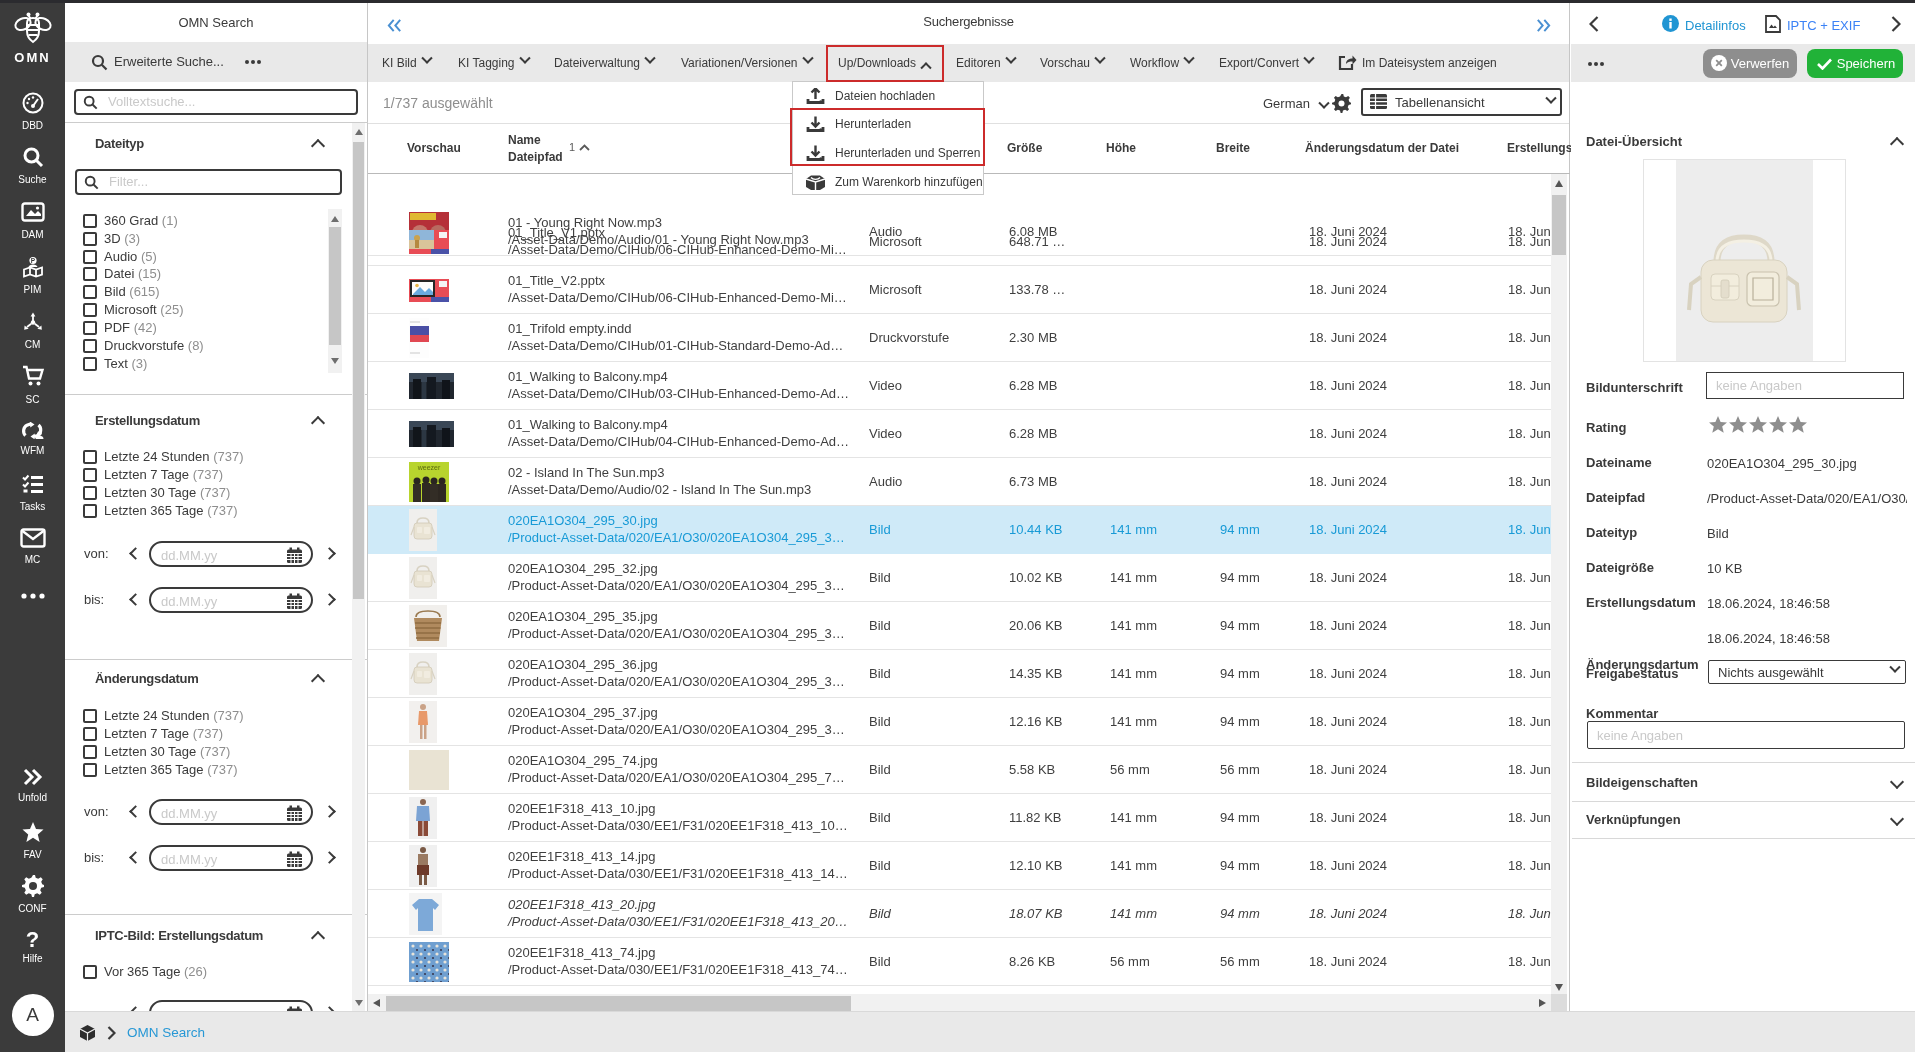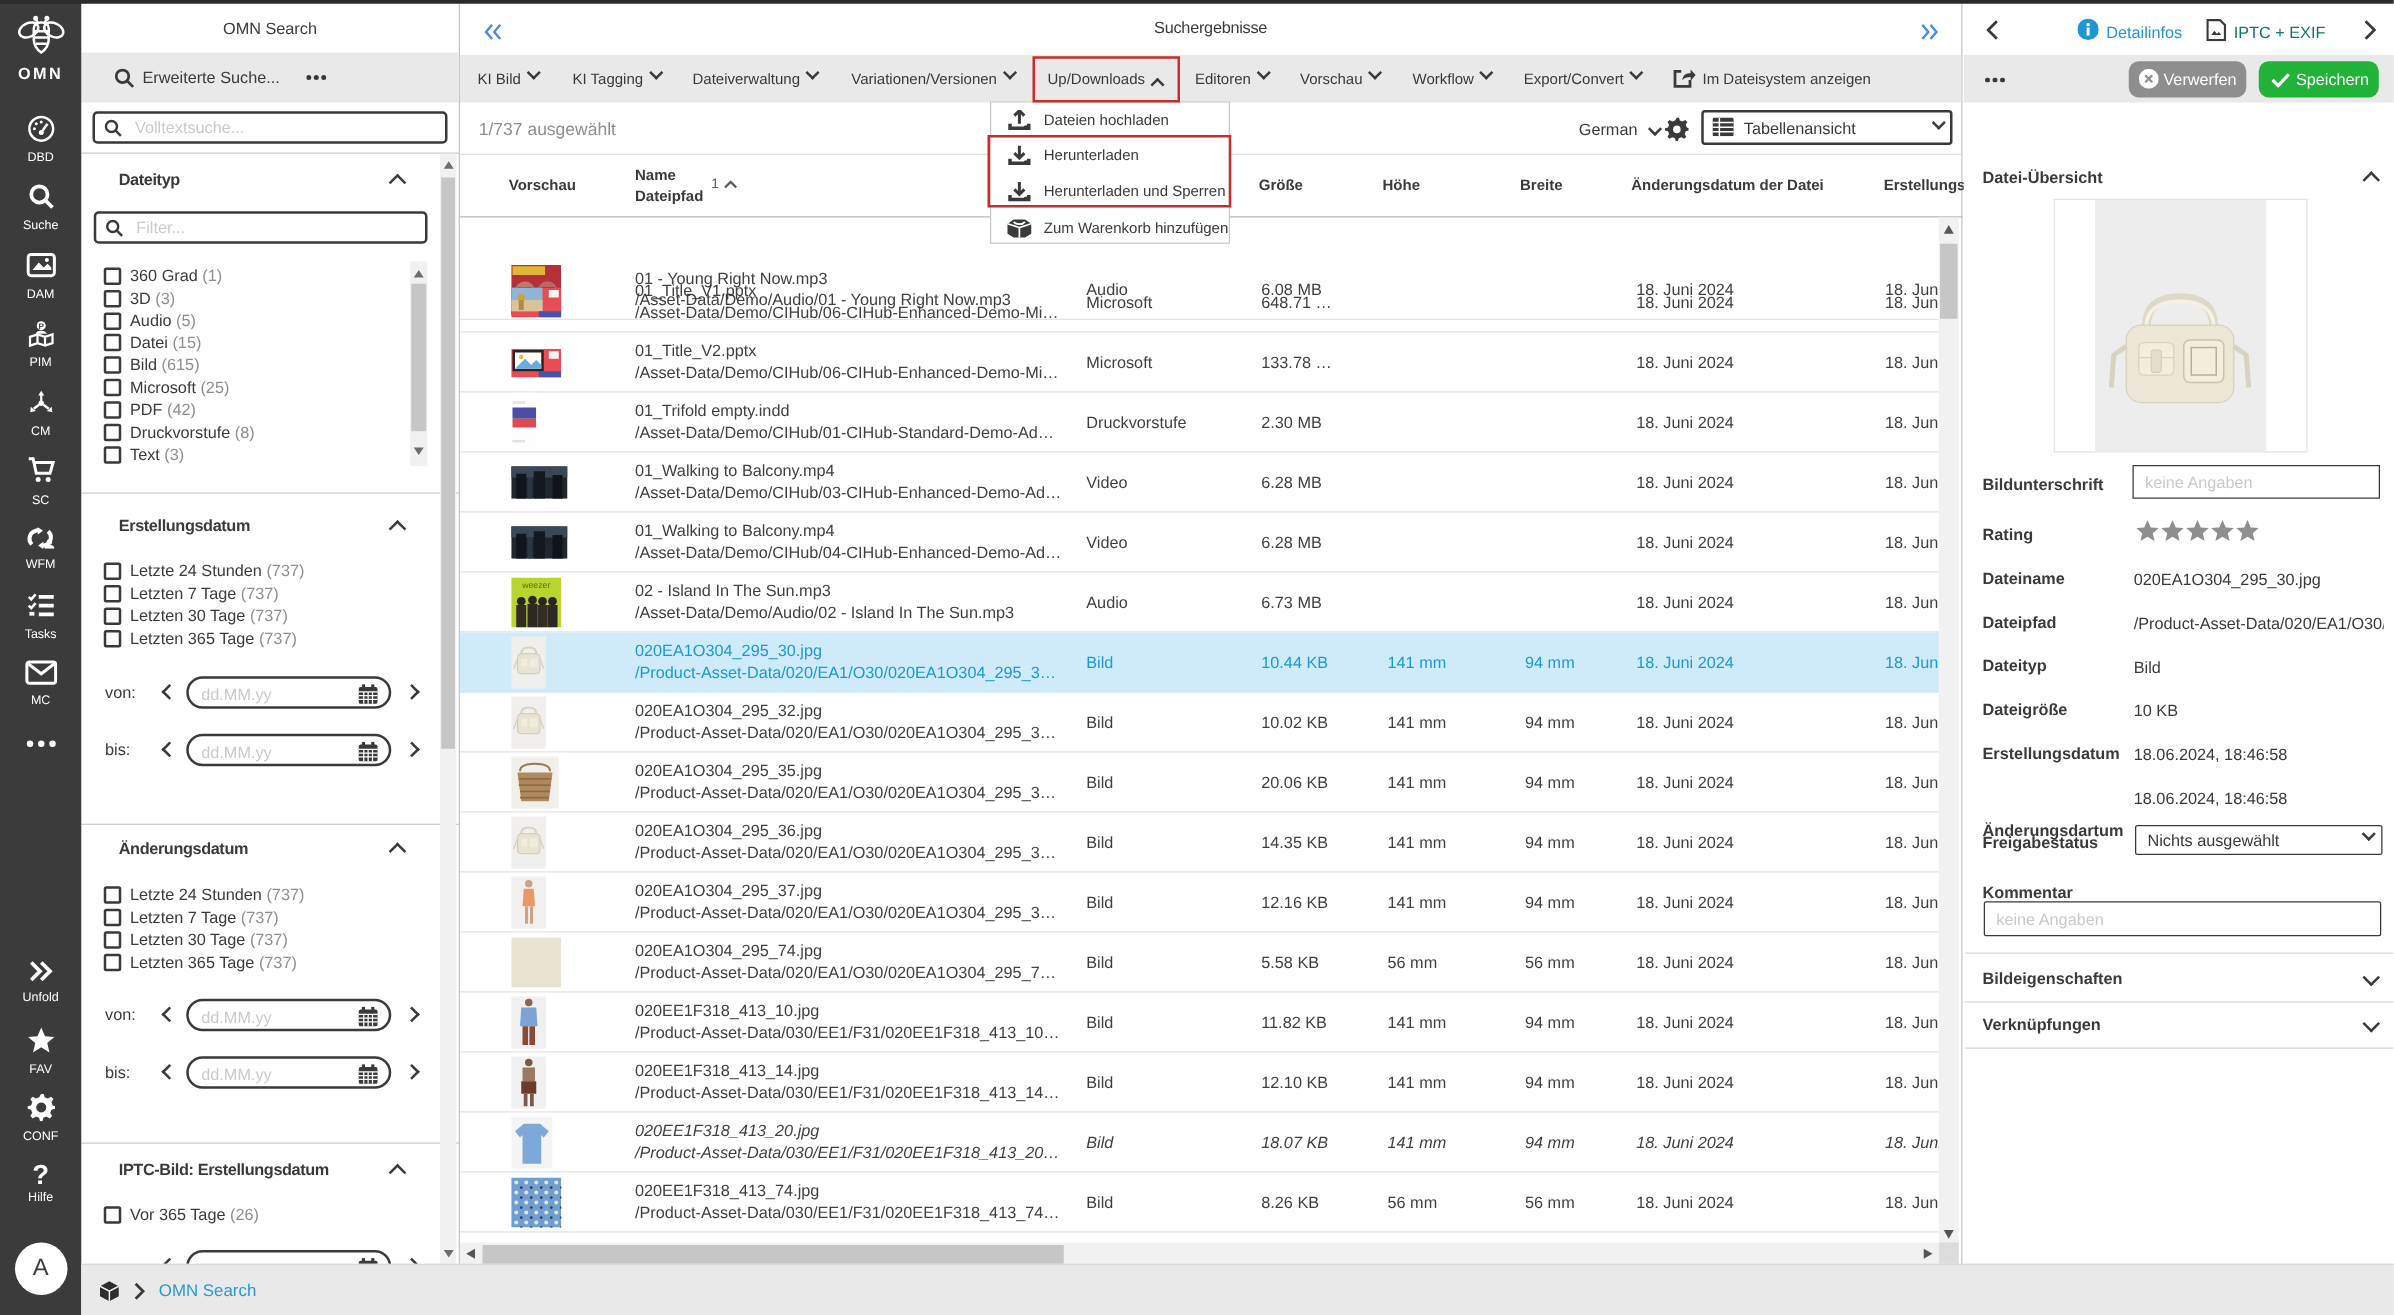--- a/index.html
+++ b/index.html
@@ -784,21 +784,21 @@
   <svg width="17" height="17" viewBox="0 0 17 17" style="position:absolute; left:91px; top:12px;">
     <circle cx="8.5" cy="8.5" r="8.5" fill="#2095d3"></circle>
     <rect x="7.3" y="3.5" width="2.4" height="2.4" fill="#fff"></rect>
     <rect x="7.3" y="7" width="2.4" height="6.5" fill="#fff"></rect>
   </svg>
   <span style="position:absolute; left:114px; top:15px; font-size:13px; color:#2095d3;">Detailinfos</span>
   <svg width="16" height="18" viewBox="0 0 16 18" style="position:absolute; left:194px; top:12px;">
     <path d="M1 1 L11 1 L15 5 L15 17 L1 17 Z" fill="none" stroke="#3a3a3a" stroke-width="1.8"></path>
     <path d="M4 13 L6.5 9.5 L8.5 12 L10 10.5 L12 13 Z" fill="#3a3a3a"></path>
   </svg>
-  <span style="position:absolute; left:216px; top:15px; font-size:13px; color:#0f766e;">IPTC + EXIF</span>
+  <span style="position:absolute; left:216px; top:15px; font-size:13px; color:#3b82f6;">IPTC + EXIF</span>
   <svg width="10" height="16" viewBox="0 0 10 16" style="position:absolute; left:320px; top:13px;">
     <path d="M1.5 1 L8.5 8 L1.5 15" fill="none" stroke="#3a3a3a" stroke-width="2.2"></path>
   </svg>
   <div id="rp-toolbar">
     <svg width="16" height="4" viewBox="0 0 16 4" style="position:absolute; left:17px; top:18px;">
       <circle cx="2" cy="2" r="2" fill="#3a3a3a"></circle>
         <circle cx="8" cy="2" r="2" fill="#3a3a3a"></circle>
         <circle cx="14" cy="2" r="2" fill="#3a3a3a"></circle>
     </svg>
     <div class="btn" style="left:132px; width:94px; background:#8e8e8e;">

